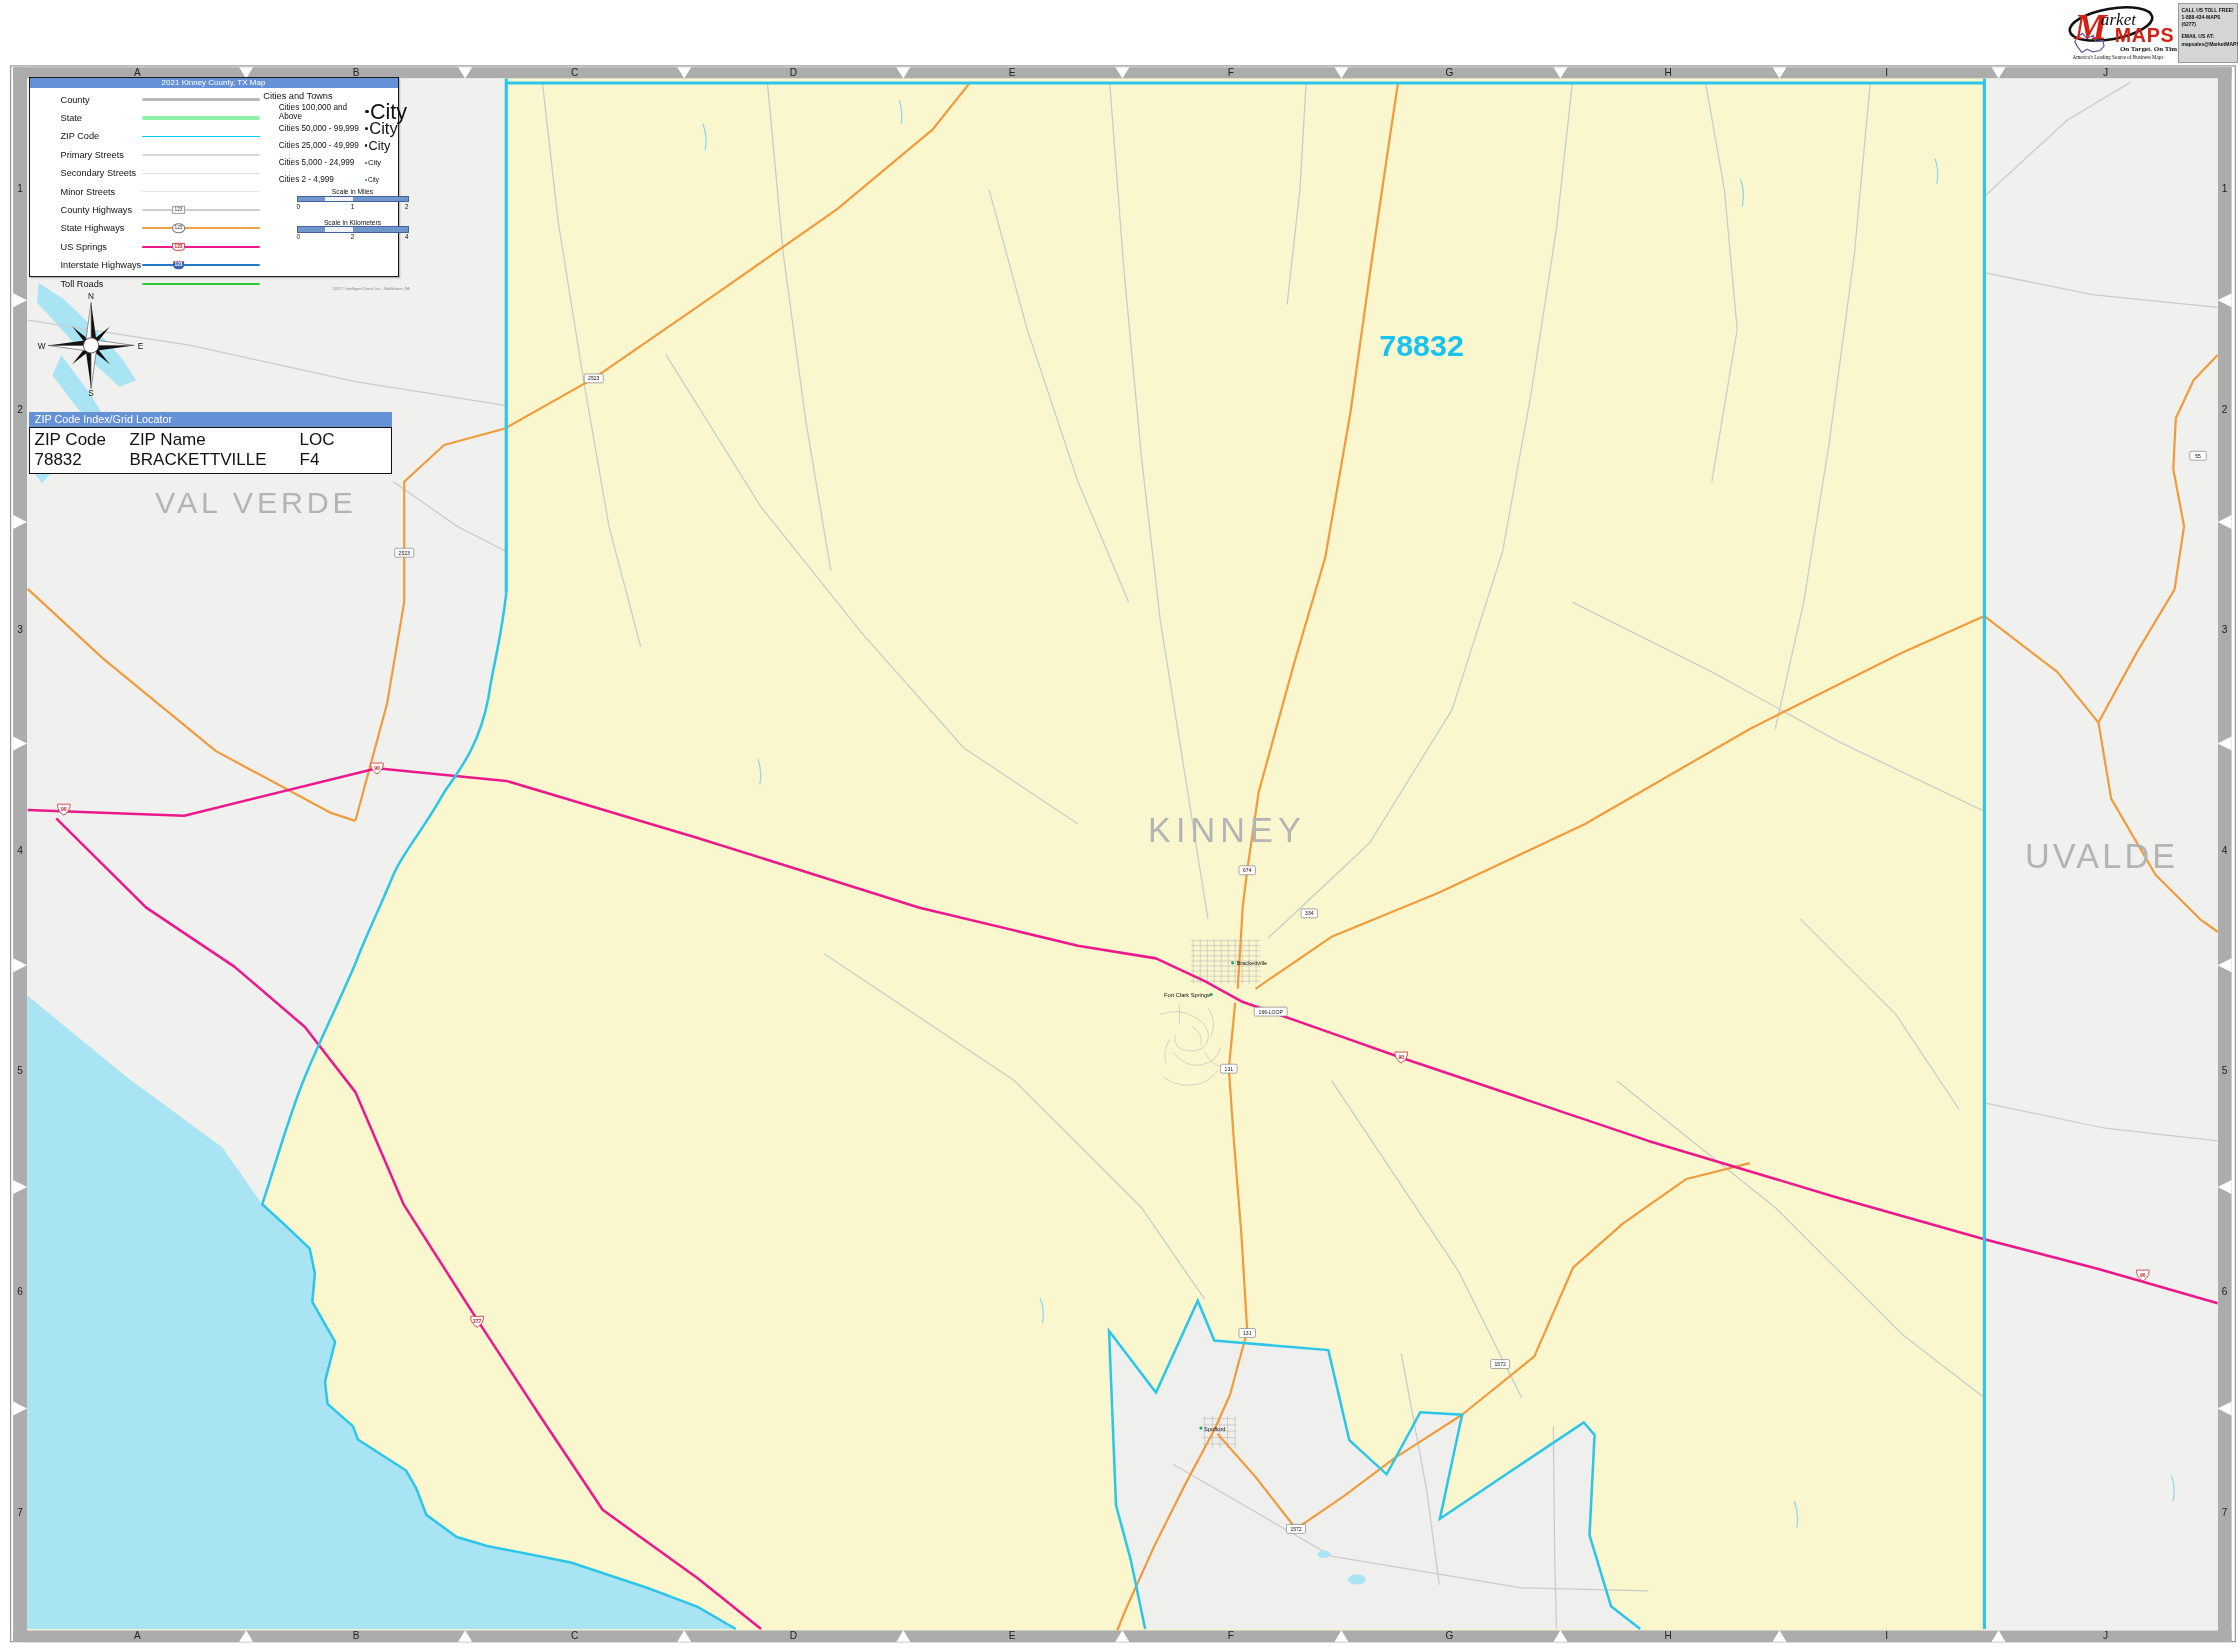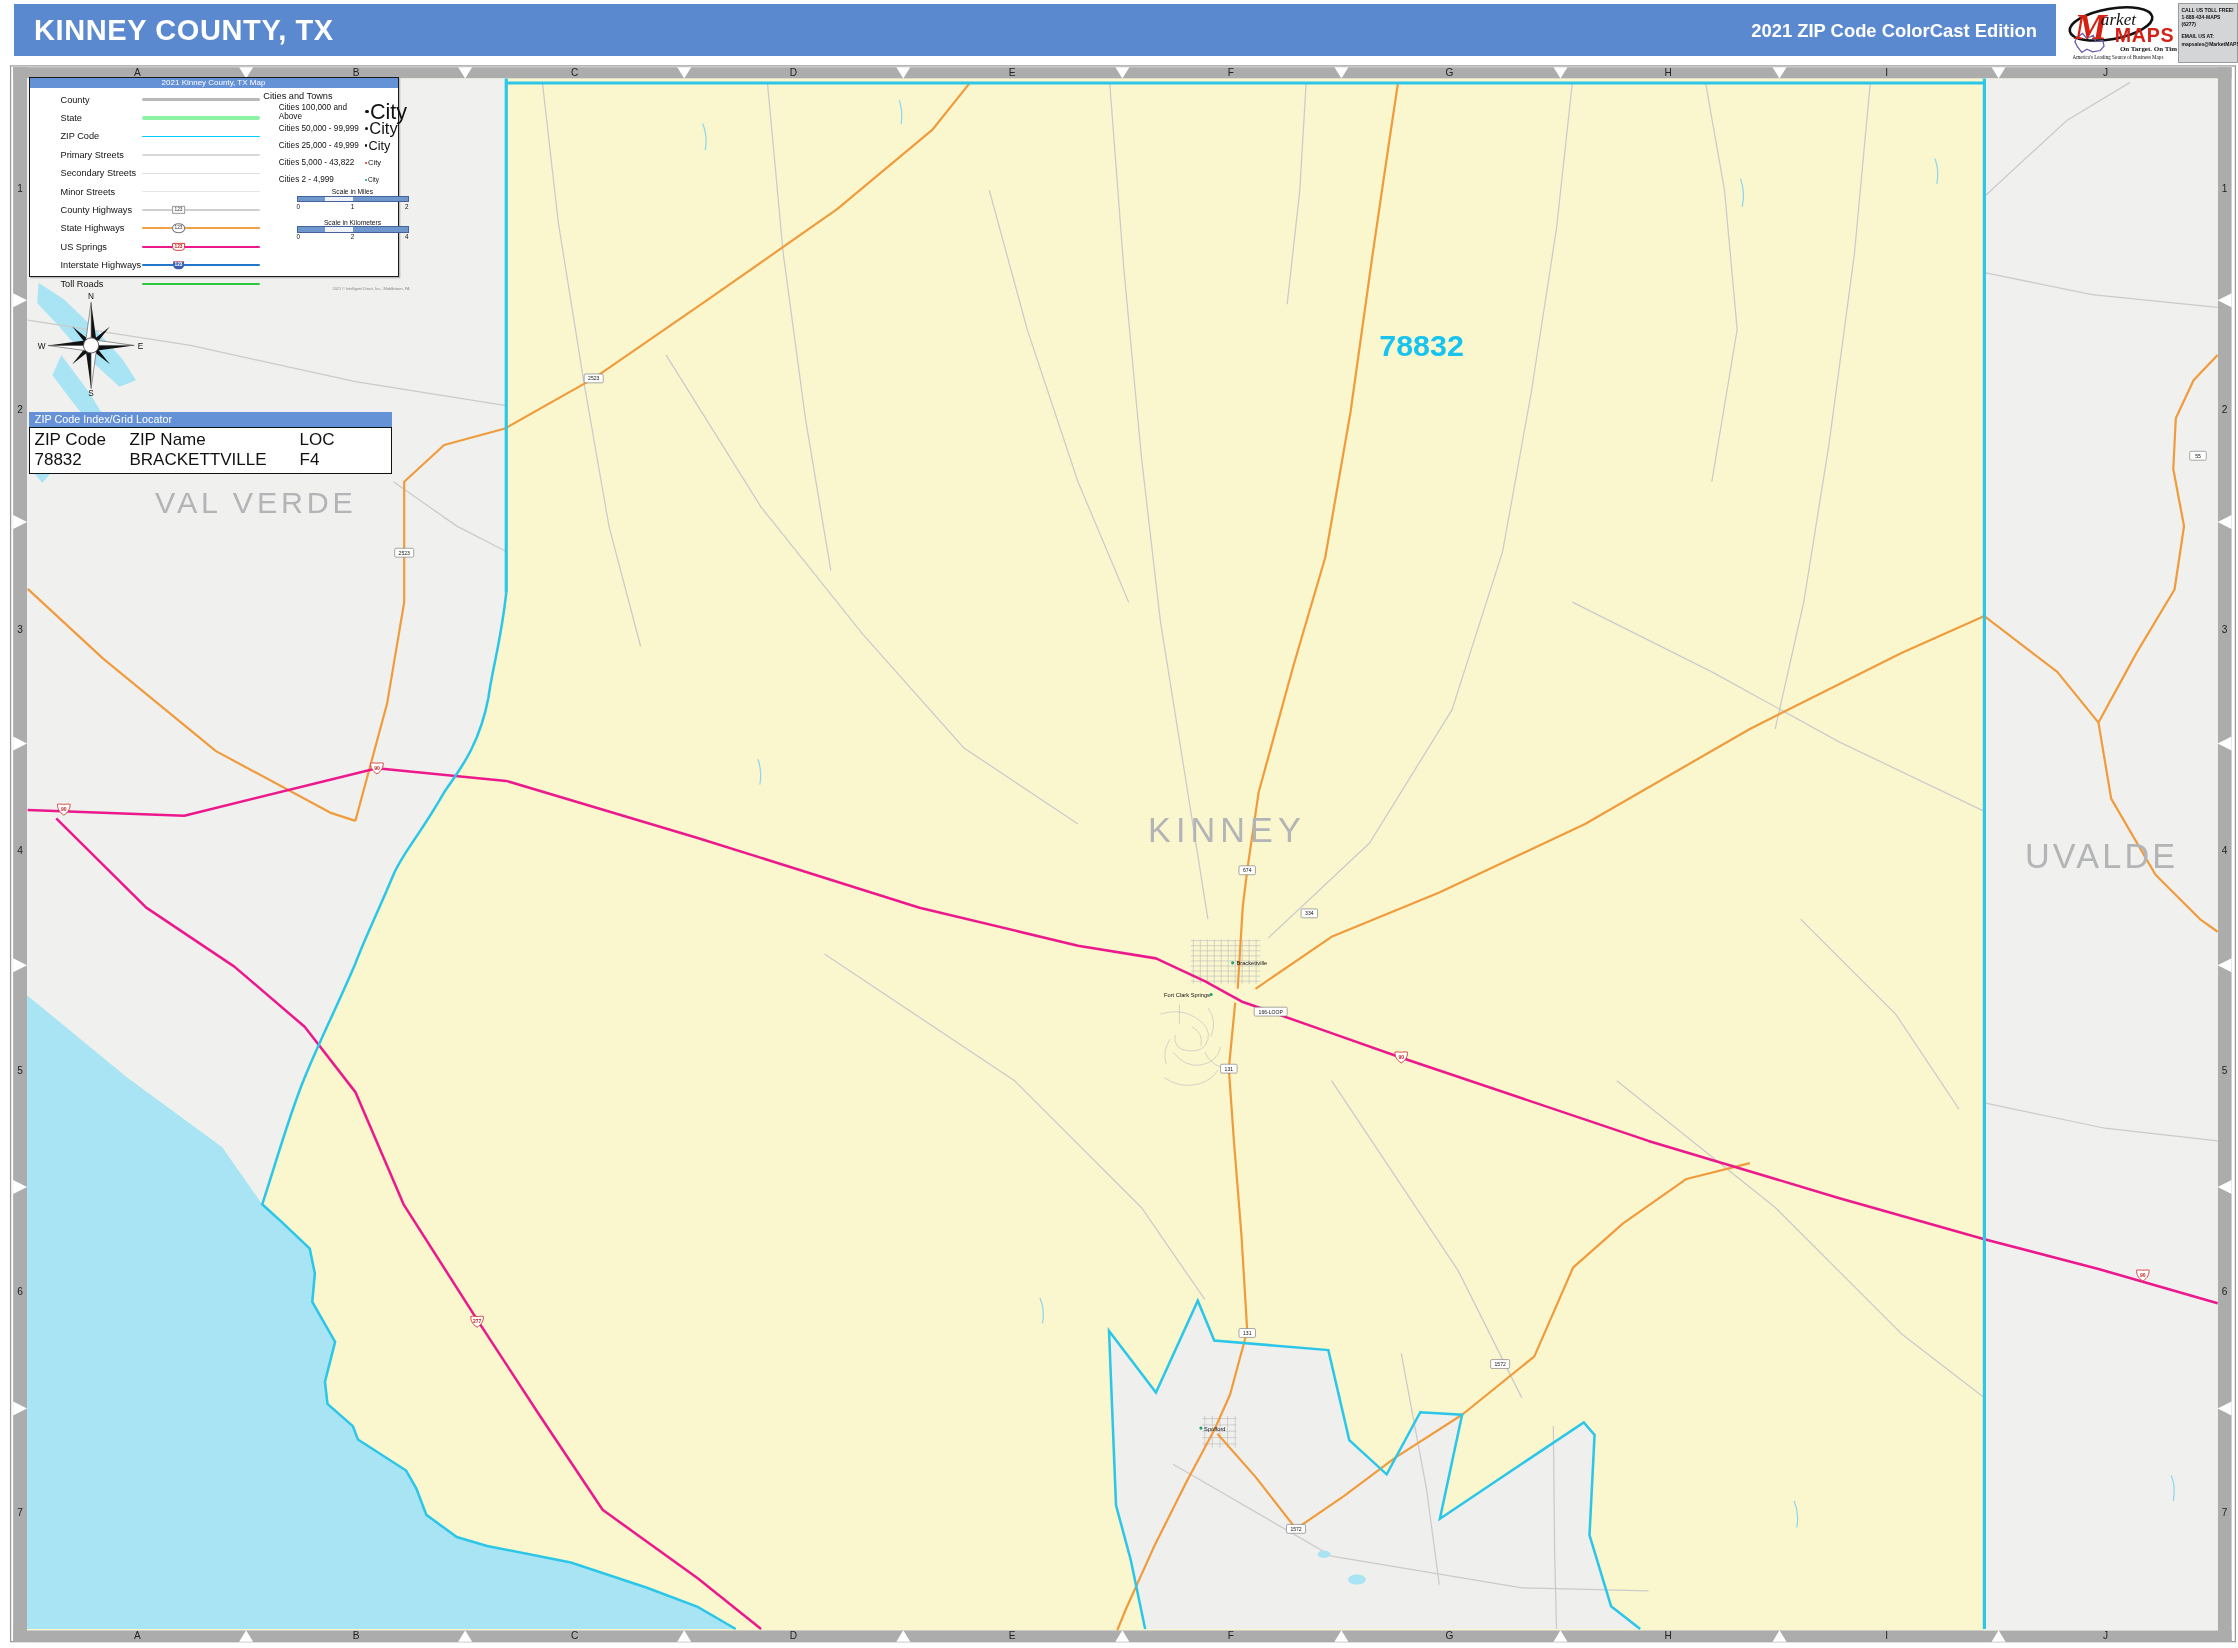--- a/index.html
+++ b/index.html
@@ -79,24 +79,20 @@
   .zipbox{position:absolute;left:28.5px;top:412px;width:363px;}
   .zip-title{height:15px;background:#6591d6;color:#fff;font-size:10.8px;line-height:15px;padding-left:6.3px;}
   .zip-table{background:#fff;border:1.3px solid #111;padding:1.9px 5px 3.8px 5px;}
   .zrow{display:grid;grid-template-columns:95px 170px 1fr;font-size:17px;color:#111;line-height:19.7px;}
 </style>
 </head>
 <body>
 
 <div id="page">
 
-  <div class="topbar">
-    <div class="title">KINNEY COUNTY, TX</div>
-    <div class="edition">2021 ZIP Code ColorCast Edition</div>
-  </div>
 
   <div class="logo">
     <svg width="118" height="61" viewBox="0 0 186 96">
       <ellipse cx="82" cy="36" rx="66" ry="24" fill="none" stroke="#111" stroke-width="4" transform="rotate(-10 82 36)"></ellipse>
       <path d="M28,58 l9,-7 7,8 10,-5 4,10 11,-2 2,9 -6,7 -12,2 -9,-4 -8,5 -7,-9 -4,-8 z" fill="none" stroke="#6a5aaa" stroke-width="2"></path>
       <text x="24" y="60" class="logo-m">M</text>
       <text x="66" y="38" class="logo-arket">arket</text>
       <text x="88" y="64" class="logo-maps">MAPS</text>
       <text x="96" y="78" class="logo-tag">On Target.  On Time.</text>
       <text x="93" y="92" class="logo-sub" text-anchor="middle">America's Leading Source of Business Maps</text>
@@ -478,21 +474,21 @@
             </span>
           </div>
         <div class="crow">
             <span class="clabel">Cities 25,000 - 49,999</span>
             <span class="csample s3">
               <i class="dot d3"></i>
               <span>City</span>
             </span>
           </div>
         <div class="crow">
-            <span class="clabel">Cities 5,000 - 43,822</span>
+            <span class="clabel">Cities 5,000 - 24,999</span>
             <span class="csample s4">
               <i class="dot d4"></i>
               <span>City</span>
             </span>
           </div>
         <div class="crow">
             <span class="clabel">Cities 2 - 4,999</span>
             <span class="csample s5">
               <i class="dot d5"></i>
               <span>City</span>

